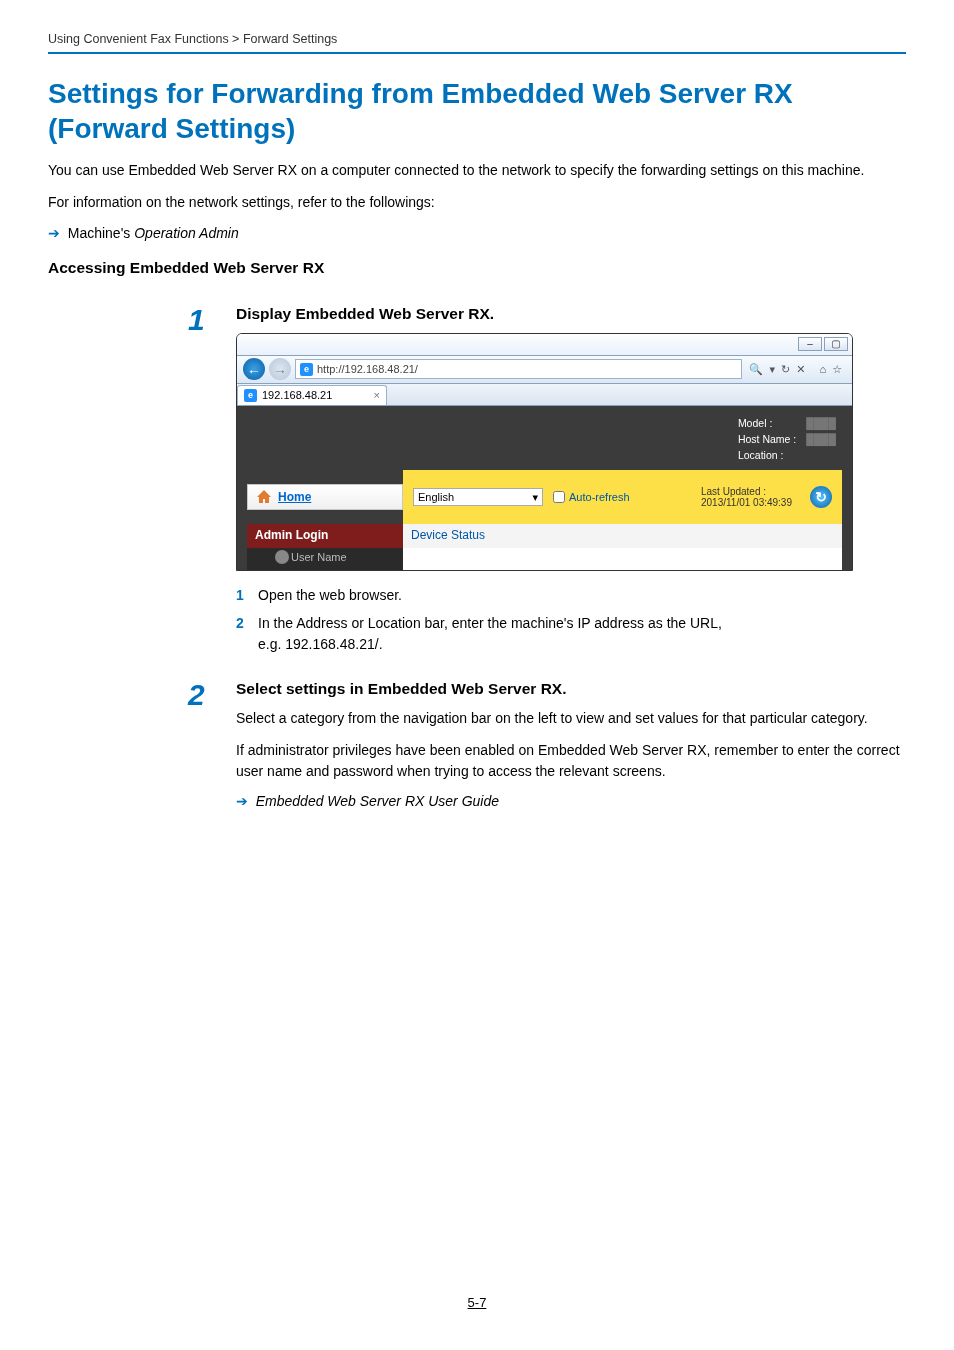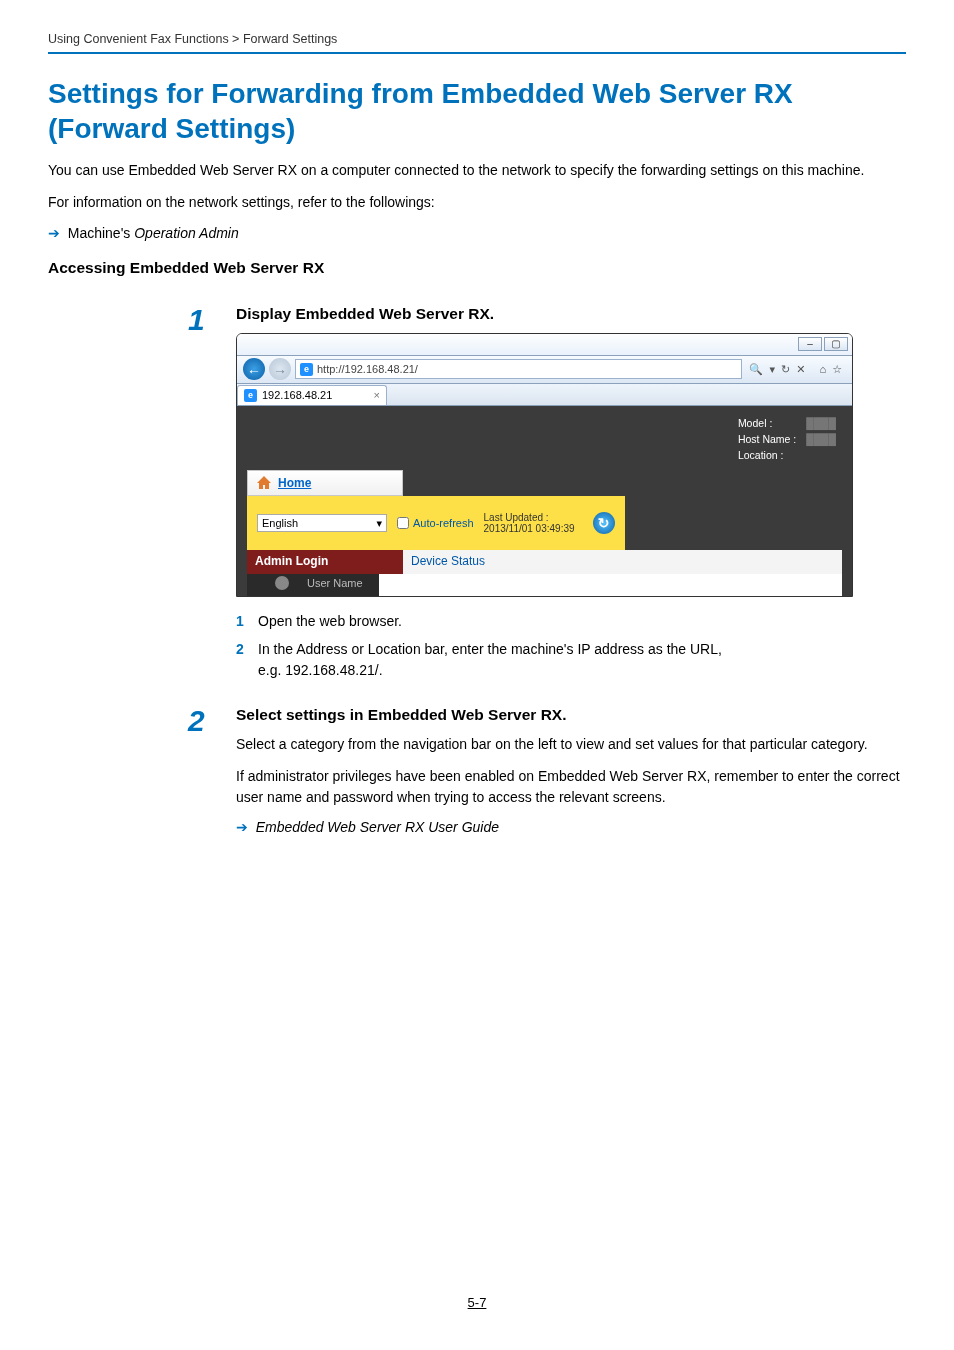--- a/index.html
+++ b/index.html
@@ -194,23 +194,22 @@
     display: flex;
     justify-content: flex-end;
     color: #fff;
     font-size: 10.5px;
     line-height: 1.35;
     white-space: nowrap;
   }
   .dark-top table td { padding: 0 4px; }
   .home-row {
     display: flex;
-    align-items: flex-start;
+    align-items: center;
     margin-top: 6px;
-    flex-direction: column;
   }
   .side-home {
     width: 156px;
     background: linear-gradient(#fff,#f0f0f0);
     border: 1px solid #c7c7c7;
     display: flex;
     align-items: center;
     padding: 4px 8px;
     gap: 6px;
   }
@@ -256,22 +255,22 @@
   .login-left{
     width:156px;background:#7f1d1d;color:#fff;font-weight:bold;
     font-size:12px;padding:4px 8px;
   }
   .login-right{
     flex:1;background:#f4f4f4;color:#0057a8;font-size:12px;
     padding:4px 8px;
   }
   .uname-row{display:flex;}
   .uname-left{
-    width:132px;background:#2a2a2a;color:#bbb;font-size:11px;
-    padding:2px 8px 6px 28px;display:flex;align-items:center;gap:18px;
+    width:156px;background:#2a2a2a;color:#bbb;font-size:11px;
+    padding:2px 8px 6px 28px;display:flex;align-items:center;gap:2px;
   }
   .uname-left .avatar{
     width:14px;height:14px;border-radius:50%;background:#888;
   }
   .uname-right{flex:1;background:#fff;}
   .page-num{
     position:absolute;
     bottom:40px;
     left:0;right:0;
     text-align:center;

